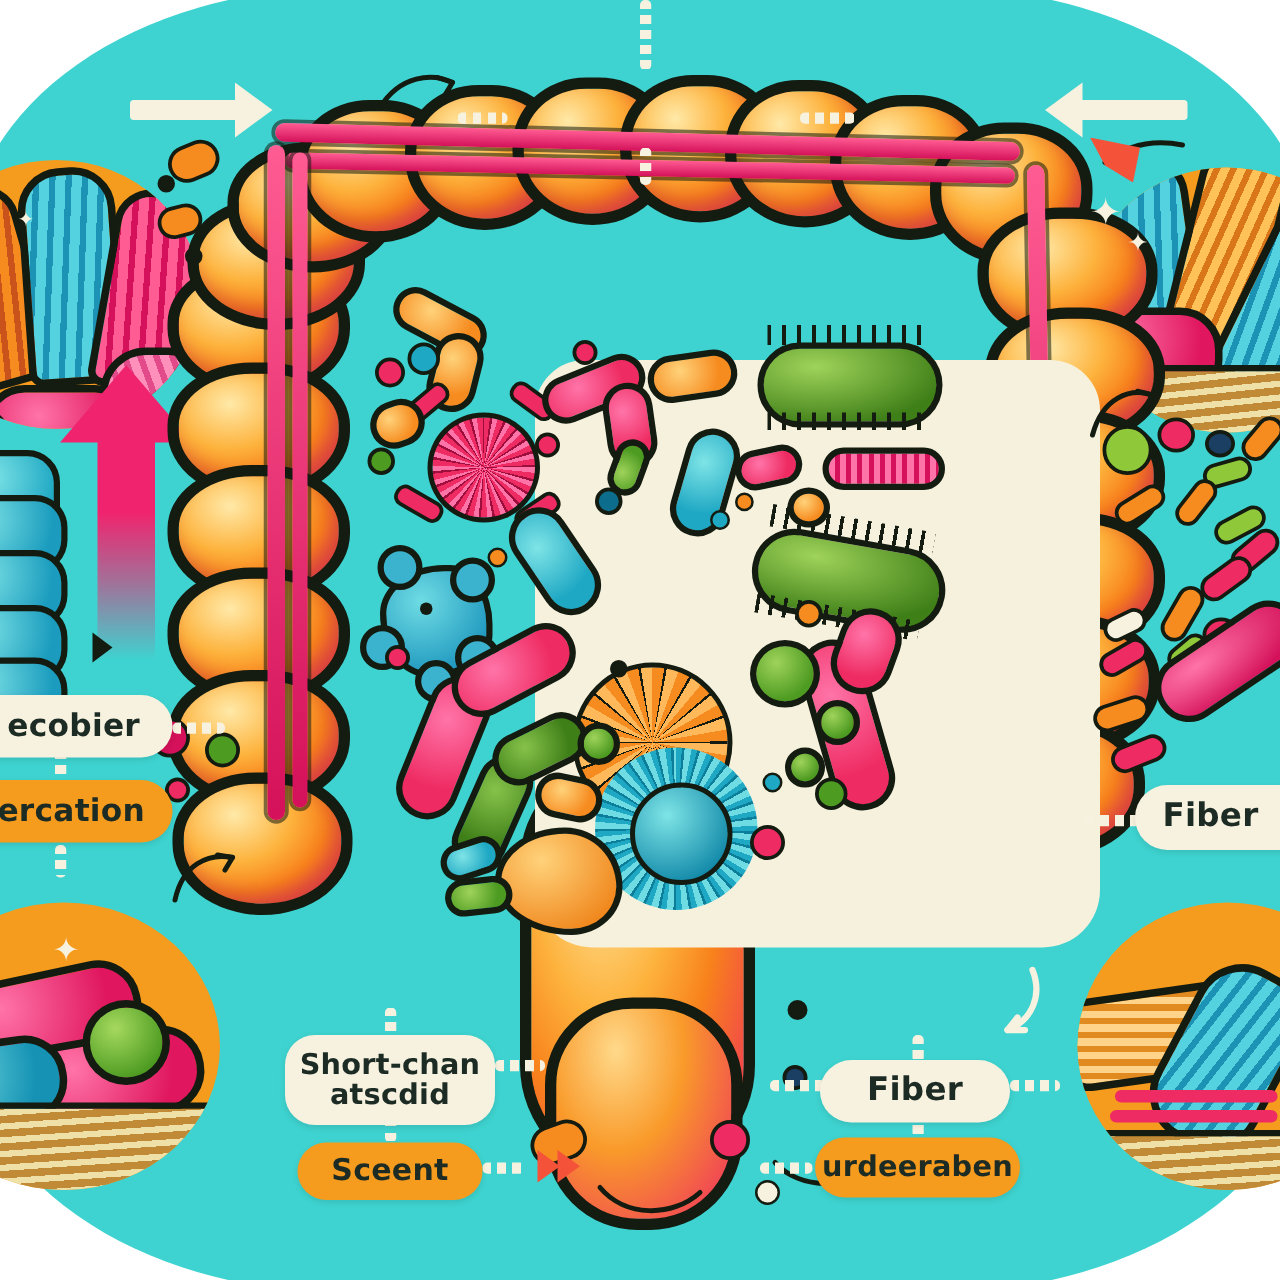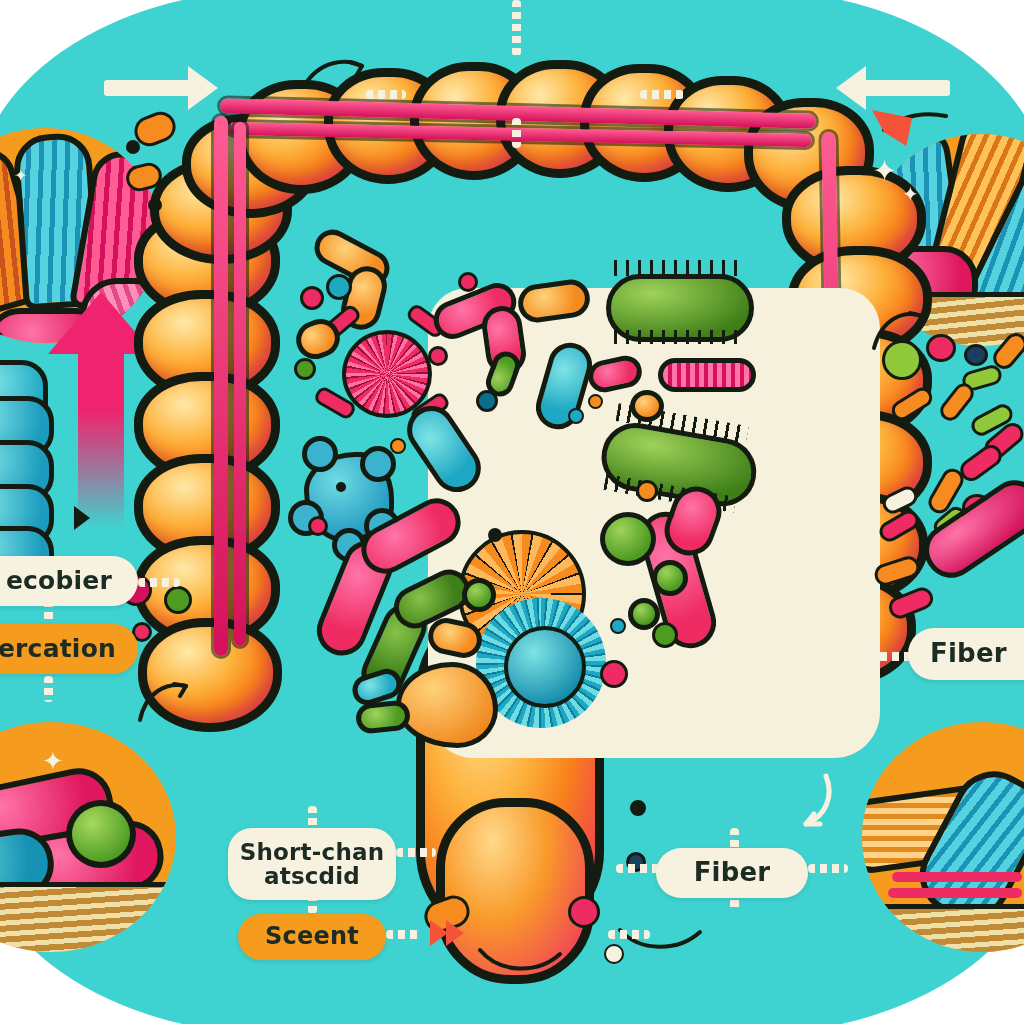--- a/index.html
+++ b/index.html
@@ -432,14 +432,17 @@
   </div>
 
   <div class="pill orange" style="left:238px;top:914px;width:148px;height:46px;border-radius:23px;font-size:24px;">
     <span>Sceent</span>
   </div>
 
   <div class="pill cream" style="left:656px;top:848px;width:152px;height:50px;border-radius:25px;font-size:26px;">
     <span>Fiber</span>
   </div>
 
+  <div class="pill orange" style="left:652px;top:910px;width:164px;height:48px;border-radius:24px;font-size:23px;">
+    <span>urdeeraben</span>
+  </div>
 
 </div>
 
 </body></html>

